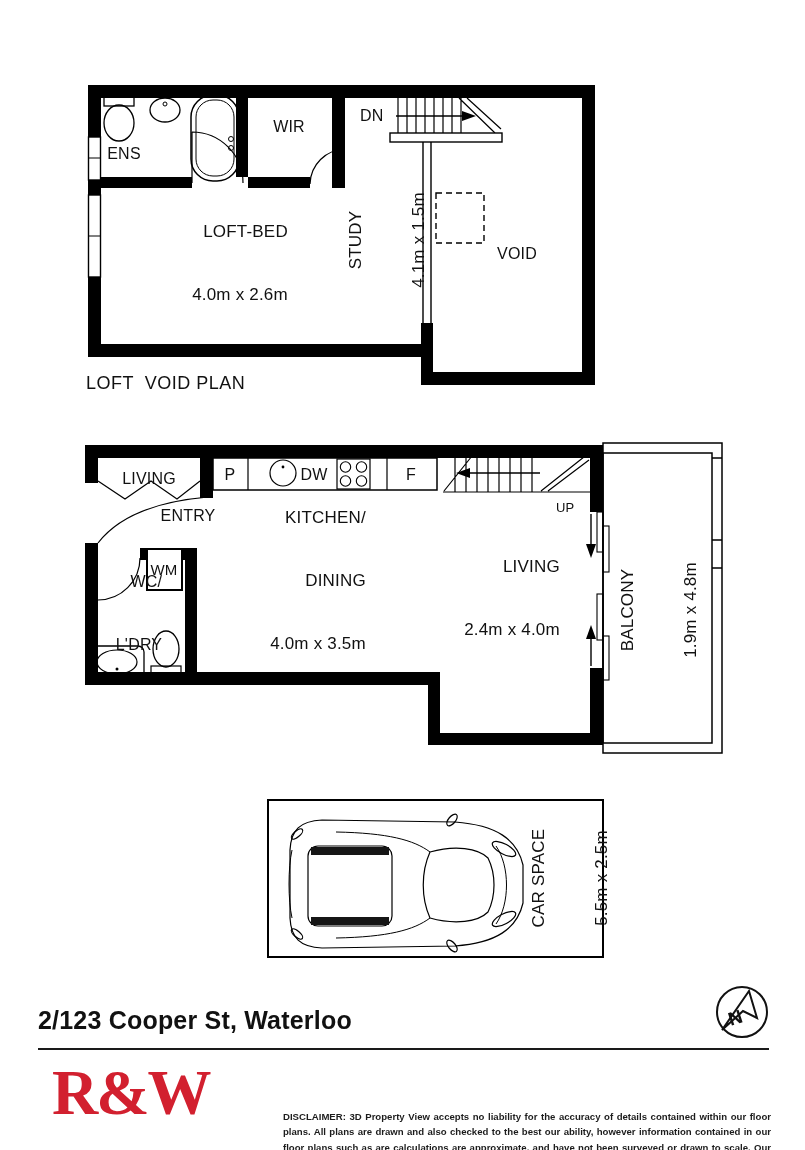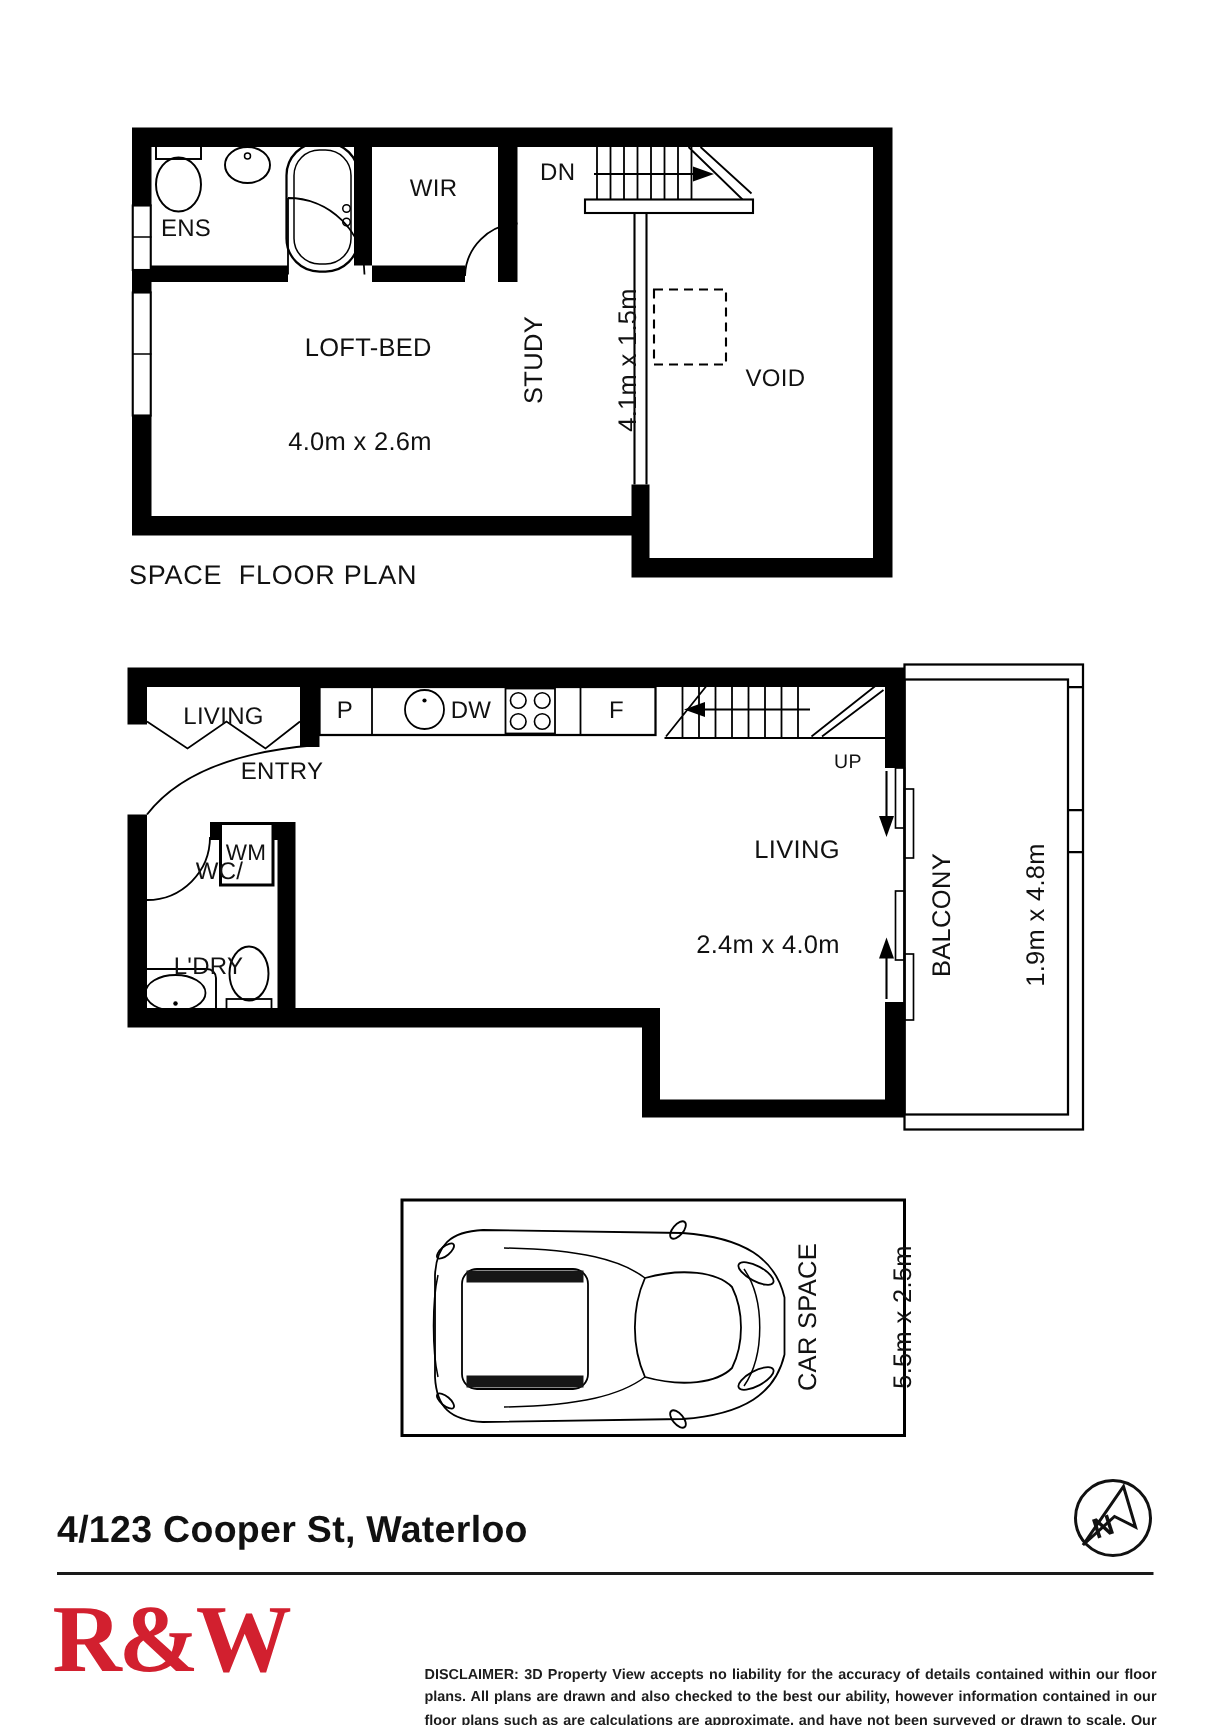--- a/index.html
+++ b/index.html
@@ -25,21 +25,21 @@
   .ctr { transform: translate(-50%,-50%); text-align: right; }
   .rot { transform: translate(-50%,-50%) rotate(-90deg); }
   svg.plan { position:absolute; left:0; top:0; }
   .caption { font-size:18px; font-weight:500; letter-spacing:.5px; }
   .address {
     position:absolute; left:38px; top:1006px;
     font-size:25px; font-weight:bold; letter-spacing:.2px;
   }
   .rule { position:absolute; left:38px; top:1048px; width:731px; height:2px; background:#1a1a1a; }
   .logo {
-    position:absolute; left:35px; top:1056px;
+    position:absolute; left:52px; top:1056px;
     font-family:"Liberation Serif", serif;
     font-size:64px; font-weight:bold; letter-spacing:-2px;
   }
   .disclaimer {
     position:absolute; left:283px; top:1061px; width:488px;
     font-size:9.6px; font-weight:bold; line-height:15.3px;
     text-align:justify; color:#1c1c1c;margin-top:48px;
   }
 </style>
 </head>
@@ -191,45 +191,50 @@
   <div class="lbl" style="left:360px;top:105px">DN</div>
   <div class="lbl ctr" style="left:240px;top:263px;font-size:17px">
     <div>LOFT-BED</div>
     <div>4.0m x 2.6m</div>
   </div>
   <div class="lbl rot" style="left:387px;top:240px;font-size:17px">
     <div>STUDY</div>
     <div>4.1m x 1.5m</div>
   </div>
   <div class="lbl ctr" style="left:517px;top:253px">VOID</div>
-  <div class="lbl caption" style="left:86px;top:373px">SPACE  FLOOR PLAN</div>
+  <div class="lbl caption" style="left:86px;top:373px">LOFT  VOID PLAN</div>
 
   <div class="lbl ctr" style="left:149px;top:478px">LIVING</div>
   <div class="lbl ctr" style="left:230px;top:474px">P</div>
   <div class="lbl ctr" style="left:314px;top:474px">DW</div>
   <div class="lbl ctr" style="left:411px;top:474px">F</div>
   <div class="lbl ctr" style="left:188px;top:515px">ENTRY</div>
   <div class="lbl" style="left:556px;top:497px;font-size:13px">UP</div>
+  <div class="lbl ctr" style="left:318px;top:580px;font-size:17px">
+    <div>KITCHEN/</div>
+    <div>DINING</div>
+    <div>4.0m x 3.5m</div>
+  </div>
   <div class="lbl ctr" style="left:512px;top:598px;font-size:17px">
     <div>LIVING</div>
     <div>2.4m x 4.0m</div>
   </div>
   <div class="lbl ctr" style="left:164px;top:569px;font-size:15px">WM</div>
   <div class="lbl ctr" style="left:139px;top:613px">
     <div>WC/</div>
     <div>L'DRY</div>
   </div>
   <div class="lbl rot" style="left:659px;top:610px;font-size:17px">
     <div>BALCONY</div>
     <div>1.9m x 4.8m</div>
   </div>
 
   <div class="lbl rot" style="left:570px;top:878px;font-size:17px">
     <div>CAR SPACE</div>
     <div>5.5m x 2.5m</div>
   </div>
 
-  <div class="address">4/123 Cooper St, Waterloo</div>
+  <div class="address">2/123 Cooper St, Waterloo</div>
   <div class="rule"></div>
   <div class="logo" style="color: rgb(210, 32, 47);">R&amp;W</div>
   <div class="disclaimer">DISCLAIMER: 3D Property View accepts no liability for the accuracy of details contained within our floor plans. All plans are drawn and also checked to the best our ability, however information contained in our floor plans such as are calculations are approximate, and have not been surveyed or drawn to scale. Our floor plans are for representational purposes only and should be used as such. Do not attempt to refer to our floor plans for structural or detailed information.</div>
 
 </div>
 
 </body></html>

